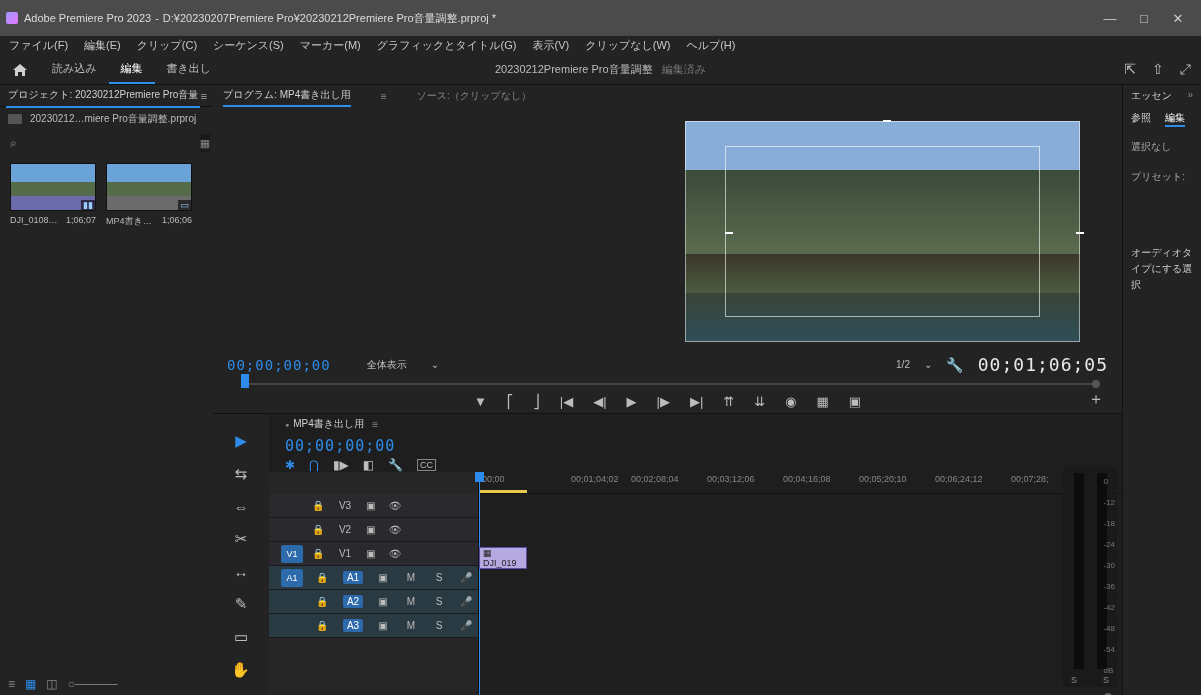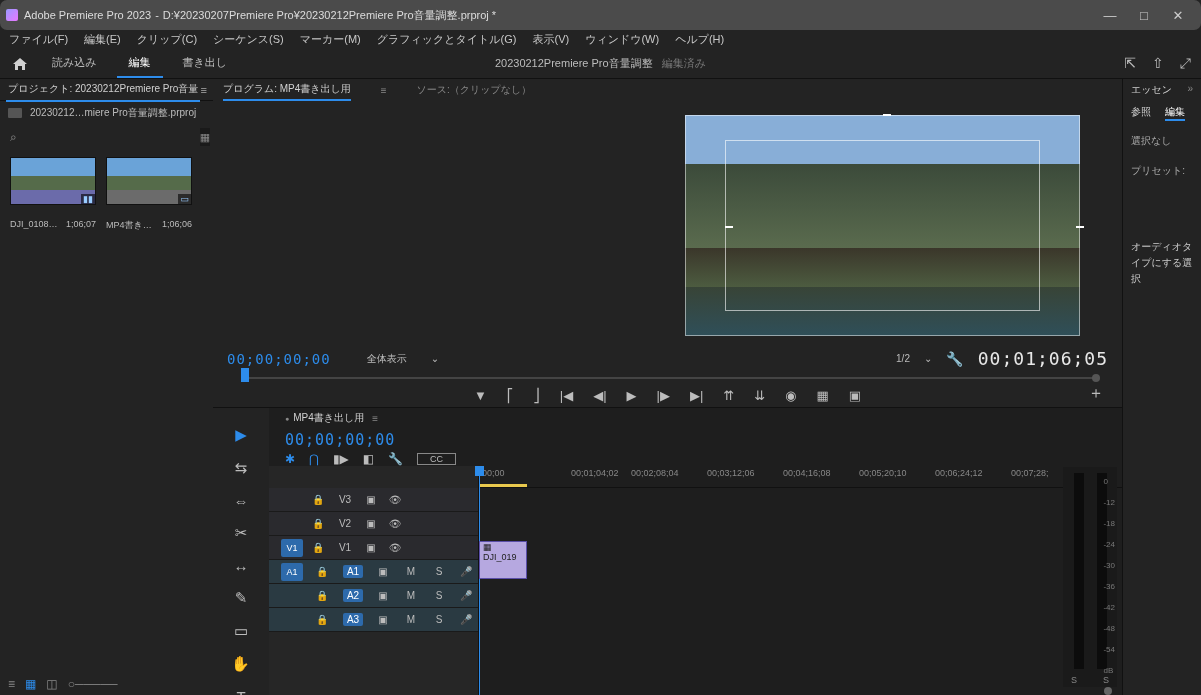--- a/index.html
+++ b/index.html
@@ -1,31 +1,31 @@
 <!DOCTYPE html>
 <html><head>
 <meta charset="utf-8">
 <style>
 * { margin: 0; padding: 0; box-sizing: border-box; font-family: "Segoe UI", "Meiryo", sans-serif; user-select: none; }
 body { width: 1201px; height: 695px; background: #232323; color: #d0d0d0; font-size: 11px; overflow: hidden; position: relative; }
 
 
-.titlebar { height: 30px; background: #4b4b4b; display: flex; align-items: center; padding: 12px 6px; color: #dcdcdc; font-size: 11px; border-radius: 7px; }
+.titlebar { height: 36px; background: #4b4b4b; display: flex; align-items: center; padding: 12px 6px; color: #dcdcdc; font-size: 11px; }
 .titlebar-icon { width: 12px; height: 12px; background: linear-gradient(135deg,#9999ff,#ea77ff); margin-right: 6px; border-radius: 2px; }
 .titlebar-spacer { flex: 1; }
 .winbtn { width: 34px; height: 19px; display: flex; align-items: center; justify-content: center; color: #ccc; font-size: 13px; }
 
 
 .menubar { height: 19px; background: #232323; display: flex; align-items: center; padding: 0 2px; gap: 2px; }
 .menubar span { padding: 0 7px; color: #c8c8c8; font-size: 11px; }
 
 
 .ws-row { height: 30px; background: #232323; display: flex; align-items: center; border-bottom: 1px solid #111; position: relative; }
 .home-icon { width: 40px; display: flex; align-items: center; justify-content: center; font-size: 15px; }
-.ws-tabs { display: flex; gap: 8px; }
+.ws-tabs { display: flex; gap: 0; }
 .ws-tab { padding: 6px 12px; color: #bcbcbc; font-size: 11px; }
 .ws-tab.active { border-bottom: 2px solid #2d8ceb; color: #fff; }
 .ws-center-title { position: absolute; left: 50%; transform: translateX(-50%); color: #bcbcbc; font-size: 11px; }
 .ws-right { position: absolute; right: 10px; display: flex; gap: 16px; font-size: 14px; color: #bcbcbc; }
 
 
 .main { display: flex; height: 626px; }
 .left-col { width: 213px; display: flex; flex-direction: column; }
 .center-col { flex: 1; display: flex; flex-direction: column; }
 .right-col { width: 79px; background: #232323; border-left: 1px solid #111; }
@@ -39,21 +39,21 @@
 .proj-crumb-icon { width: 14px; height: 10px; background: #555; border-radius: 1px; }
 .proj-search { display: flex; align-items: center; padding: 3px 8px 3px 10px; }
 .proj-search-icon { color: #888; font-size: 12px; }
 .proj-search-input { flex: 1; background: transparent; border: none; margin-left: 6px; }
 .proj-search-btn { width: 18px; height: 18px; background: #1a1a1a; display:flex; align-items:center; justify-content:center; color:#888; }
 .proj-bins { display: flex; gap: 10px; padding: 8px 10px; }
 .bin { width: 86px; }
 .bin-thumb { width: 86px; height: 48px; background: linear-gradient(to bottom, #6aa3d8 0%, #6aa3d8 40%, #556b4a 40%, #556b4a 70%, #6b6baa 70%, #6b6baa 100%); border: 1px solid #111; position: relative; }
 .bin-thumb2 { background: linear-gradient(to bottom, #6aa3d8 0%, #6aa3d8 40%, #556b4a 40%, #556b4a 70%, #6b6b6b 70%); }
 .bin-audio { position: absolute; bottom: 0; right: 0; font-size: 9px; background: rgba(0,0,0,.6); padding: 0 2px; color:#9cf; }
-.bin-label { display: flex; justify-content: space-between; font-size: 9px; color: #bcbcbc; margin-top: 14px; }
+.bin-label { display: flex; justify-content: space-between; font-size: 9px; color: #bcbcbc; margin-top: 4px; }
 .proj-bottom { position: absolute; bottom: 0; left: 0; width: 213px; height: 22px; display: flex; align-items: center; padding: 0 8px; gap: 10px; background: #232323; }
 .proj-bottom span { color: #888; font-size: 12px; }
 
 
 .monitor-row { height: 390px; display: flex; }
 .monitor-panel { flex: 1; background: #232323; position: relative; }
 .mon-tabbar { height: 22px; display: flex; align-items: center; padding: 0 10px; gap: 30px; font-size: 10px; }
 .mon-tabbar .tab-on { color: #d0d0d0; border-bottom: 2px solid #2d8ceb; padding: 3px 0; }
 .mon-tabbar .tab-off { color: #878787; }
 .mon-preview { position: absolute; left: 472px; top: 36px; width: 395px; height: 221px; background: linear-gradient(to bottom, #88aed7 0%, #88aed7 22%, #3b4a3a 22%, #5a6b4e 60%, #3a362a 60%, #4d5c40 78%, #384437 78%, #2f4f59 100%); }
@@ -91,21 +91,21 @@
 .tl-track.vid { background: #2a2a2e; }
 .tl-src { width: 22px; height: 18px; background: #2d6aab; color: #fff; display: flex; align-items: center; justify-content: center; font-size: 9px; border-radius: 2px; }
 .tl-lock, .tl-trackname, .tl-fx, .tl-eye, .tl-mute, .tl-solo, .tl-mic { width: 16px; text-align: center; color: #bcbcbc; }
 .tl-trackname { width: 20px; }
 .tl-canvas { flex: 1; position: relative; background: #1e1e1e; }
 .tl-ruler { height: 22px; position: relative; background: #1e1e1e; border-bottom: 1px solid #111; }
 .tl-ruler-label { position: absolute; top: 2px; font-size: 9px; color: #888; }
 .tl-yellow-bar { position: absolute; top: 18px; left: 0px; width: 48px; height: 3px; background: #e8c84d; }
 .tl-playhead { position: absolute; top: 0; bottom: 0; width: 1px; background: #2d8ceb; }
 .tl-playhead::before { content:""; position:absolute; top:0; left:-4px; width:9px; height:10px; background:#2d8ceb; }
-.tl-clip { position: absolute; top: 75px; left: 0px; width: 48px; height: 38px; background: #b6a8e0; border: 1px solid #5a4ea8; font-size: 9px; color: #222; padding-left: 3px; overflow: hidden; }
+.tl-clip { position: absolute; top: 75px; left: 0px; width: 48px; height: 22px; background: #b6a8e0; border: 1px solid #5a4ea8; font-size: 9px; color: #222; padding-left: 3px; overflow: hidden; }
 .tl-zoom-dot { position: absolute; top: 28px; right: 10px; width: 8px; height: 8px; border-radius: 50%; background: #666; }
 .tl-zoom-dot2 { position: absolute; bottom: 10px; right: 10px; width: 8px; height: 8px; border-radius: 50%; background: #666; }
 
 
 .ess-tabbar { height: 22px; padding: 4px 8px; font-size: 10px; }
 .ess-subtabs { display: flex; gap: 14px; padding: 4px 8px; font-size: 10px; }
 .ess-subtabs .on { color: #fff; border-bottom: 2px solid #2d8ceb; }
 .ess-body { padding: 8px; font-size: 10px; color: #aaa; line-height: 1.6; }
 
 
@@ -129,21 +129,21 @@
 </div>
 
 <div class="menubar">
   <span>ファイル(F)</span>
   <span>編集(E)</span>
   <span>クリップ(C)</span>
   <span>シーケンス(S)</span>
   <span>マーカー(M)</span>
   <span>グラフィックとタイトル(G)</span>
   <span>表示(V)</span>
-  <span>ウィンドウ(W)</span>
+  <span>クリップなし(W)</span>
   <span>ヘルプ(H)</span>
 </div>
 
 <div class="ws-row">
   <div class="home-icon">
     <svg width="16" height="14" viewBox="0 0 16 14">
         <path d="M8 1 L15 7 L13 7 L13 13 L10 13 L10 9 L6 9 L6 13 L3 13 L3 7 L1 7 Z" fill="#d0d0d0"></path>
       </svg>
   </div>
   <div class="ws-tabs">
@@ -271,21 +271,21 @@
         </div>
         <div class="tl-tc-row">
           <span class="tl-tc">00;00;00;00</span>
         </div>
         <div class="tl-controls-row">
           <span style="color:#2d8ceb">✱</span>
           <span style="color:#2d8ceb">⋂</span>
           <span>▮▶</span>
           <span>◧</span>
           <span>🔧</span>
-          <span style="border:1px solid #888;padding:0 12px;font-size:9px">CC</span>
+          <span style="border:1px solid #888;padding:0 2px;font-size:9px">CC</span>
         </div>
         <div class="tl-body">
           <div class="tl-head">
             <div style="height:22px"></div>
             <div class="tl-track vid">
               <span style="width:22px"></span>
                 <span class="tl-lock">🔒</span>
                 <span class="tl-trackname">V3</span>
                 <span class="tl-fx">▣</span>
                 <span class="tl-eye">👁</span>

